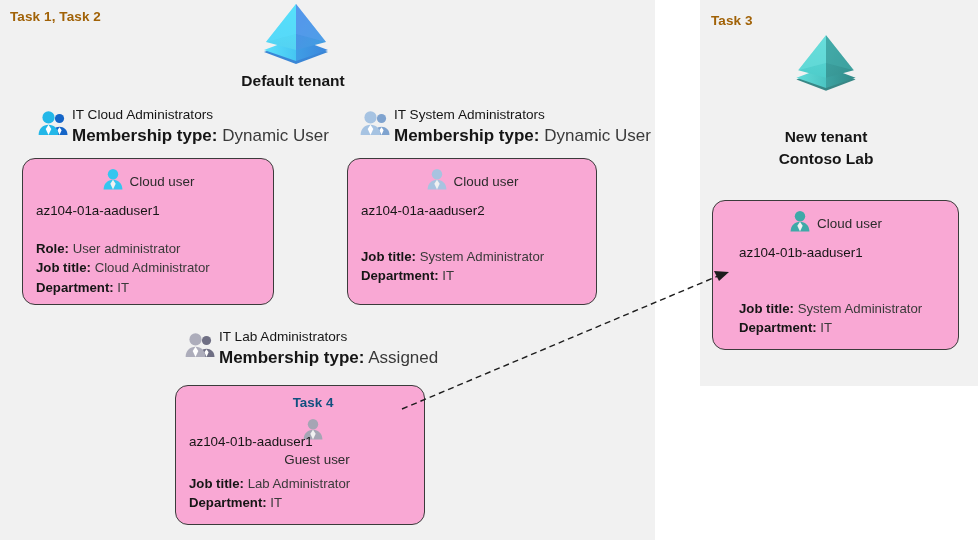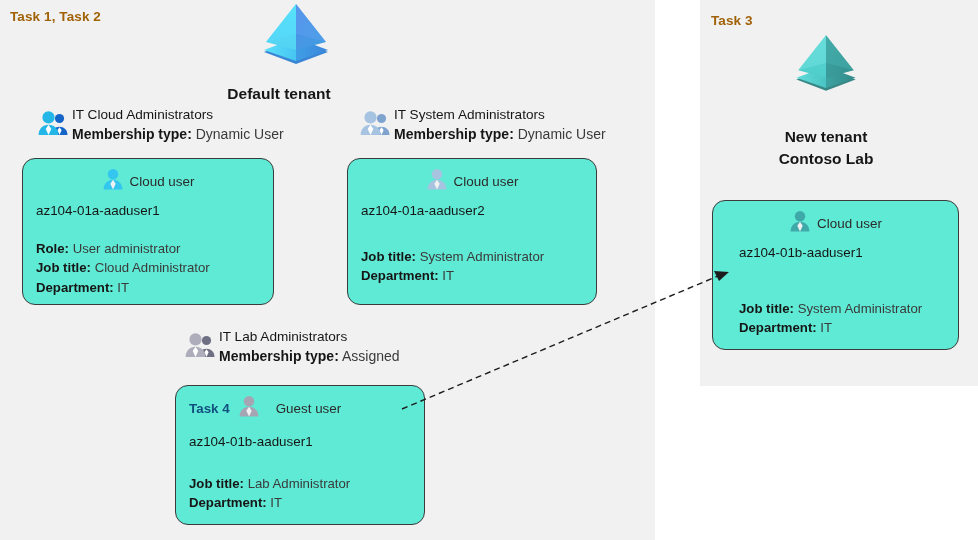--- a/index.html
+++ b/index.html
@@ -25,34 +25,34 @@
   .tenant-name{
     position:absolute;text-align:center;font-weight:bold;
     font-size:15.5px;color:#161616;white-space:nowrap;line-height:1.45;
   }
 
   
   .group{position:absolute;}
   .group-icon{position:absolute;left:0;top:4px;}
   .group-text{margin-left:34px;}
   .group-title{font-weight:normal;font-size:13.6px;color:#161616;white-space:nowrap;line-height:1.35;}
-  .group-meta{font-size:14px;color:#3a3a3a;white-space:nowrap;line-height:1.45;}
+  .group-meta{font-size:17px;color:#3a3a3a;white-space:nowrap;line-height:1.45;}
   .group-meta b{color:#161616;font-weight:bold;}
 
   
   .card{
-    position:absolute;background:#5eead4;
+    position:absolute;background:#f9a8d4;
     border:1.3px solid #3b3b3b;border-radius:13px;
     box-sizing:border-box;
   }
   .card-head{
     position:absolute;top:9px;left:0;width:100%;
     display:flex;align-items:center;justify-content:center;gap:6px;
   }
-  .card-head.left-align{justify-content:flex-start;padding-left:13px;gap:8px;}
+  .card-head.left-align{justify-content:flex-start;padding-left:13px;gap:8px;flex-direction:column;}
   .card-head .hlabel{font-size:13.4px;color:#2b2b2b;white-space:nowrap;}
   .card-head .task-inline{font-weight:bold;font-size:13.4px;color:#11507f;white-space:nowrap;}
   .card-user{
     position:absolute;left:13px;font-weight:normal;font-size:13.4px;
     color:#161616;white-space:nowrap;
   }
   .card-attrs{
     position:absolute;left:13px;font-size:13.2px;color:#3a3a3a;line-height:1.46;white-space:nowrap;
   }
   .card-attrs b{color:#161616;font-weight:bold;}
@@ -90,21 +90,21 @@
     <polygon points="40,38 8,50 40,62 72,50" fill="#2f7fd4" opacity=".95"></polygon>
     <polygon points="40,36 8,48 40,59 40,36" fill="url(#lp-bl)"></polygon>
     <polygon points="40,36 72,48 40,59 40,36" fill="url(#lp-br)"></polygon>
     <polygon points="40,2 10,40 40,48 40,2" fill="url(#lp-l)"></polygon>
     <polygon points="40,2 70,40 40,48 40,2" fill="url(#lp-r)"></polygon>
     <polygon points="40,2 10,40 40,32 40,2" fill="#5adcfb" opacity=".55"></polygon>
     <polygon points="40,2 70,40 40,32 40,2" fill="#5f9ff0" opacity=".45"></polygon>
   </svg>
 </div>
 
-<div class="tenant-name" style="left:184px;top:70px;width:190px;margin-top:13px;">Default tenant</div>
+<div class="tenant-name" style="left:198px;top:70px;width:190px;">Default tenant</div>
 
 <div class="group" style="left:38px;top:106px;">
   <span class="group-icon">
     <svg width="30" height="26" viewBox="0 0 30 26">
       <circle cx="21.5" cy="8.5" r="4.6" fill="#1565c8"></circle>
       <path d="M13.5 25 c0-5.3 3.7-8.3 8-8.3 s8 3 8 8.3z" fill="#1565c8"></path>
       <path d="M21.5 17.2 l-2.1 3.1 2.1 4.7 2.1-4.7z" fill="#ffffff"></path>
       <circle cx="10.5" cy="7.4" r="6.1" fill="#23b7e8"></circle>
       <path d="M0.6 25 c0-6.6 4.4-10.3 9.9-10.3 s9.9 3.7 9.9 10.3z" fill="#23b7e8"></path>
       <path d="M10.5 14.8 l-2.8 4.1 2.8 6.1 2.8-6.1z" fill="#ffffff"></path>

